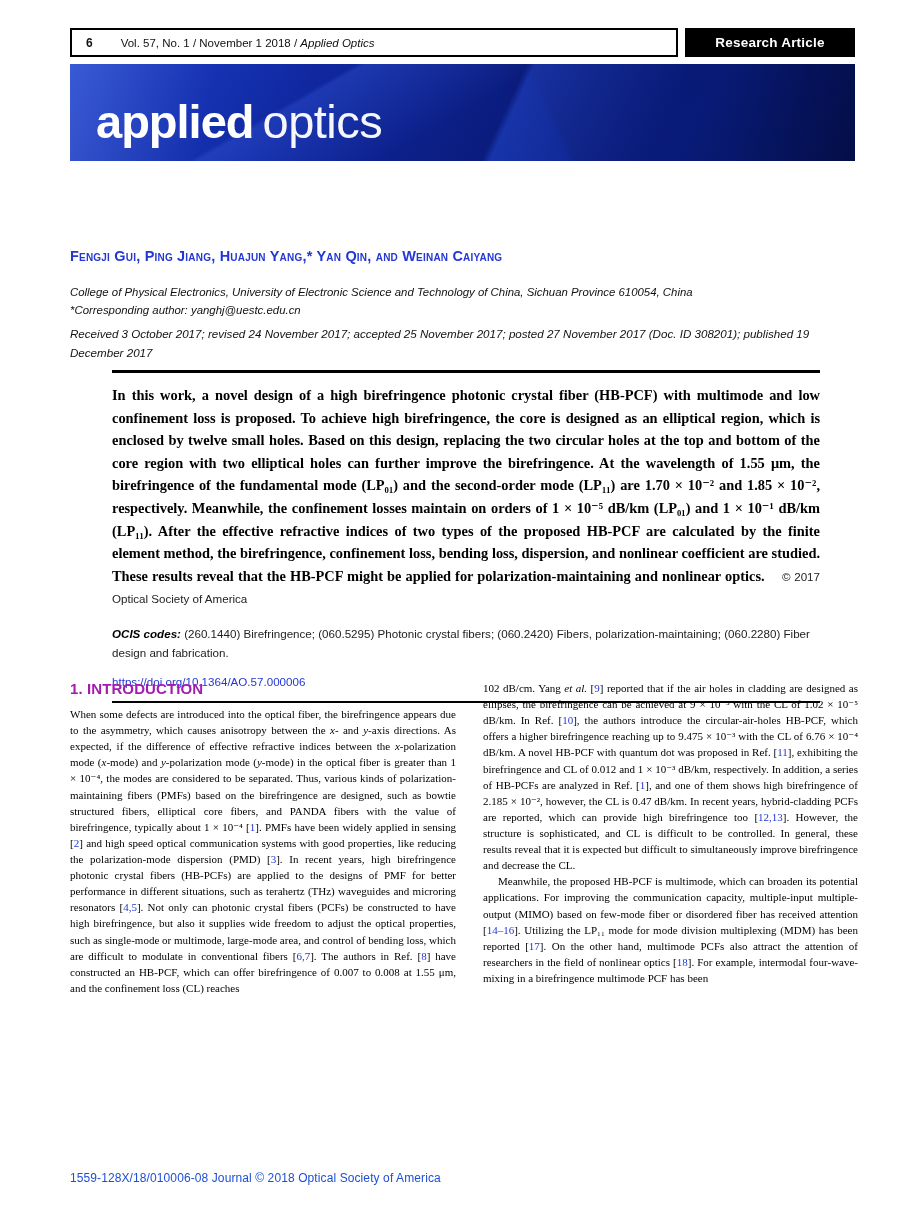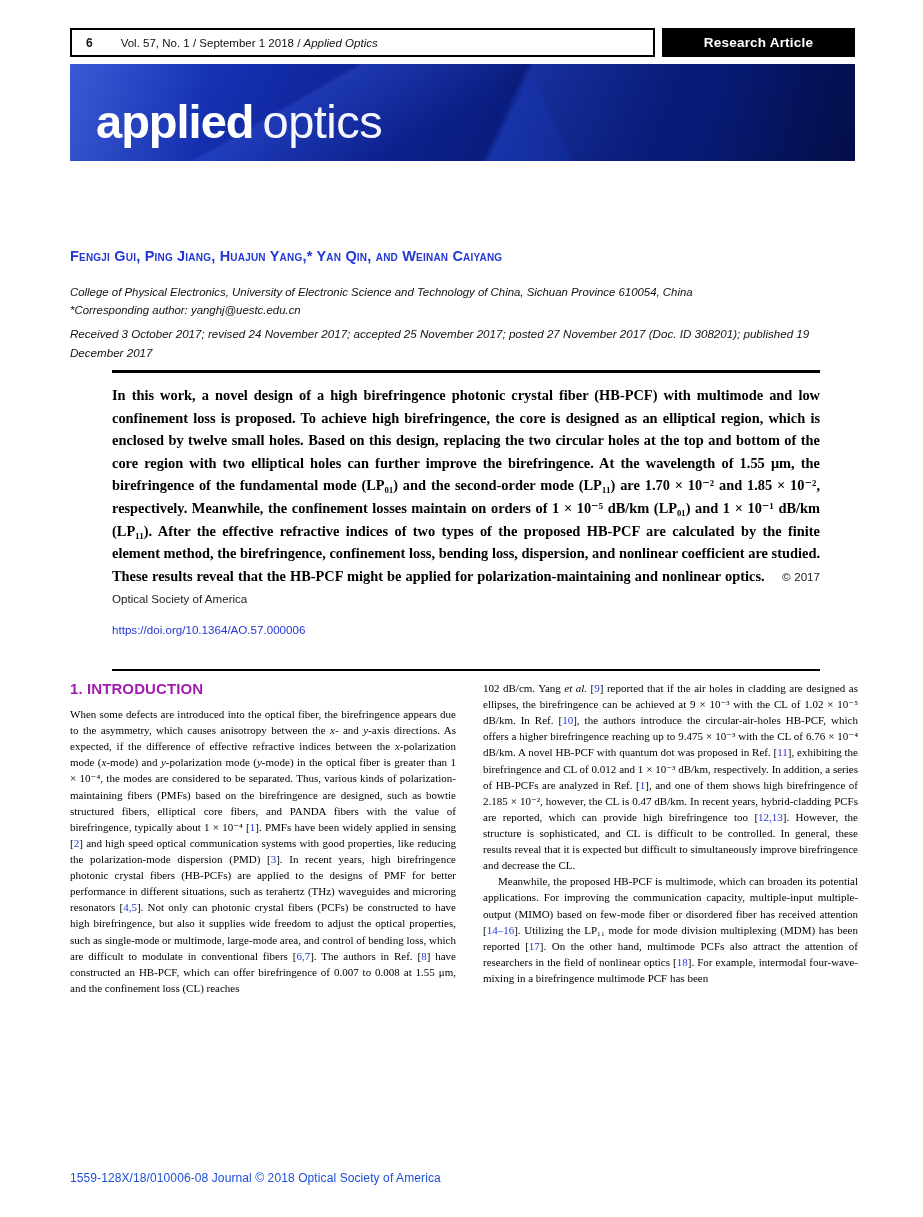--- a/index.html
+++ b/index.html
@@ -20,21 +20,21 @@
   }
   .journal-box {
     flex:1; border:2px solid #000;
     display:flex; align-items:center;
     padding-left:14px;
     font-size:11.5px; color:#111;
   }
   .journal-box .pg { font-weight:bold; font-size:12px; margin-right:28px; }
   .journal-box .ji { font-style:italic; }
   .badge {
-    width:193px; background:#000; color:#fff;
+    width:170px; background:#000; color:#fff;
     display:flex; align-items:center; justify-content:center;
     font-weight:bold; font-size:13.5px;
     letter-spacing:0.2px;
   }
   
   .banner {
     position:absolute; top:64px; left:70px; right:68px; height:97px;
     background:
       linear-gradient(100deg, rgba(255,255,255,0.12) 0%, rgba(255,255,255,0) 18%),
       linear-gradient(250deg, rgba(2,8,60,0.55) 0%, rgba(2,8,60,0) 45%),
@@ -73,21 +73,21 @@
   }
   .history {
     position:absolute; top:325px; left:70px; width:790px;
     font-style:italic; font-size:11.6px; line-height:1.6; color:#111;
   }
   
   .abstract-wrap {
     position:absolute; top:370px; left:112px; width:708px;
     border-top:3px solid #000;
     border-bottom:2px solid #000;
-    padding:11px 0 31px 0;
+    padding:11px 0 11px 0;
   }
   .abstract-text {
     font-family:"Liberation Serif","DejaVu Serif",serif;
     font-weight:bold; font-size:14.4px; line-height:1.57;
     text-align:justify; color:#000;
   }
   .rt-copyright {
     font-family:"Liberation Sans",sans-serif;
     font-weight:normal; font-size:11.6px; color:#222;
   }
@@ -126,38 +126,39 @@
   }
 </style>
 </head>
 <body>
 
 <div class="page">
 
   <div class="header-row">
     <div class="journal-box">
       <span class="pg">6</span>
-      <span class="jl"><span>Vol. 57, No. 1 / September 1 2018 / </span><span class="ji">Applied Optics</span></span>
+      <span class="jl"><span>Vol. 57, No. 1 / November 1 2018 / </span><span class="ji">Applied Optics</span></span>
     </div>
     <div class="badge">Research Article</div>
   </div>
 
   <div class="banner">
     <div class="brand"><span class="b1">applied</span><span class="b2">optics</span></div>
   </div>
 
   <div class="authors">Fengji Gui, Ping Jiang, Huajun Yang,* Yan Qin, and Weinan Caiyang</div>
   <div class="affiliation-block">
     <div>College of Physical Electronics, University of Electronic Science and Technology of China, Sichuan Province 610054, China</div>
     <div>*Corresponding author: yanghj@uestc.edu.cn</div>
   </div>
   <div class="history">Received 3 October 2017; revised 24 November 2017; accepted 25 November 2017; posted 27 November 2017 (Doc. ID 308201); published 19 December 2017</div>
 
   <div class="abstract-wrap">
     <p class="abstract-text"><span>In this work, a novel design of a high birefringence photonic crystal fiber (HB-PCF) with multimode and low confinement loss is proposed. To achieve high birefringence, the core is designed as an elliptical region, which is enclosed by twelve small holes. Based on this design, replacing the two circular holes at the top and bottom of the core region with two elliptical holes can further improve the birefringence. At the wavelength of 1.55 μm, the birefringence of the fundamental mode (LP₀₁) and the second-order mode (LP₁₁) are 1.70 × 10⁻² and 1.85 × 10⁻², respectively. Meanwhile, the confinement losses maintain on orders of 1 × 10⁻⁵ dB/km (LP₀₁) and 1 × 10⁻¹ dB/km (LP₁₁). After the effective refractive indices of two types of the proposed HB-PCF are calculated by the finite element method, the birefringence, confinement loss, bending loss, dispersion, and nonlinear coefficient are studied. These results reveal that the HB-PCF might be applied for polarization-maintaining and nonlinear optics.</span><span class="rt-copyright">   © 2017 Optical Society of America</span></p>
+    <p class="ocis"><span class="lbl">OCIS codes:</span><span> (260.1440) Birefringence; (060.5295) Photonic crystal fibers; (060.2420) Fibers, polarization-maintaining; (060.2280) Fiber design and fabrication.</span></p>
     <a class="doi-link" href="#">https://doi.org/10.1364/AO.57.000006</a>
   </div>
 
   <div class="columns">
     <div class="col-left">
       <h2 class="sec-heading">1. INTRODUCTION</h2>
       <p class="body-p"><span>When some defects are introduced into the optical fiber, the birefringence appears due to the asymmetry, which causes anisotropy between the </span><span class="rt-italic">x</span><span>- and </span><span class="rt-italic">y</span><span>-axis directions. As expected, if the difference of effective refractive indices between the </span><span class="rt-italic">x</span><span>-polarization mode (</span><span class="rt-italic">x</span><span>-mode) and </span><span class="rt-italic">y</span><span>-polarization mode (</span><span class="rt-italic">y</span><span>-mode) in the optical fiber is greater than 1 × 10⁻⁴, the modes are considered to be separated. Thus, various kinds of polarization-maintaining fibers (PMFs) based on the birefringence are designed, such as bowtie structured fibers, elliptical core fibers, and PANDA fibers with the value of birefringence, typically about 1 × 10⁻⁴ [</span><span class="rt-cite">1</span><span>]. PMFs have been widely applied in sensing [</span><span class="rt-cite">2</span><span>] and high speed optical communication systems with good properties, like reducing the polarization-mode dispersion (PMD) [</span><span class="rt-cite">3</span><span>]. In recent years, high birefringence photonic crystal fibers (HB-PCFs) are applied to the designs of PMF for better performance in different situations, such as terahertz (THz) waveguides and microring resonators [</span><span class="rt-cite">4,5</span><span>]. Not only can photonic crystal fibers (PCFs) be constructed to have high birefringence, but also it supplies wide freedom to adjust the optical properties, such as single-mode or multimode, large-mode area, and control of bending loss, which are difficult to modulate in conventional fibers [</span><span class="rt-cite">6,7</span><span>]. The authors in Ref. [</span><span class="rt-cite">8</span><span>] have constructed an HB-PCF, which can offer birefringence of 0.007 to 0.008 at 1.55 μm, and the confinement loss (CL) reaches</span></p>
     </div>
     <div class="col-right">
       <p class="body-p"><span>102 dB/cm. Yang </span><span class="rt-italic">et al.</span><span> [</span><span class="rt-cite">9</span><span>] reported that if the air holes in cladding are designed as ellipses, the birefringence can be achieved at 9 × 10⁻³ with the CL of 1.02 × 10⁻⁵ dB/km. In Ref. [</span><span class="rt-cite">10</span><span>], the authors introduce the circular-air-holes HB-PCF, which offers a higher birefringence reaching up to 9.475 × 10⁻³ with the CL of 6.76 × 10⁻⁴ dB/km. A novel HB-PCF with quantum dot was proposed in Ref. [</span><span class="rt-cite">11</span><span>], exhibiting the birefringence and CL of 0.012 and 1 × 10⁻³ dB/km, respectively. In addition, a series of HB-PCFs are analyzed in Ref. [</span><span class="rt-cite">1</span><span>], and one of them shows high birefringence of 2.185 × 10⁻², however, the CL is 0.47 dB/km. In recent years, hybrid-cladding PCFs are reported, which can provide high birefringence too [</span><span class="rt-cite">12,13</span><span>]. However, the structure is sophisticated, and CL is difficult to be controlled. In general, these results reveal that it is expected but difficult to simultaneously improve birefringence and decrease the CL.</span></p>

